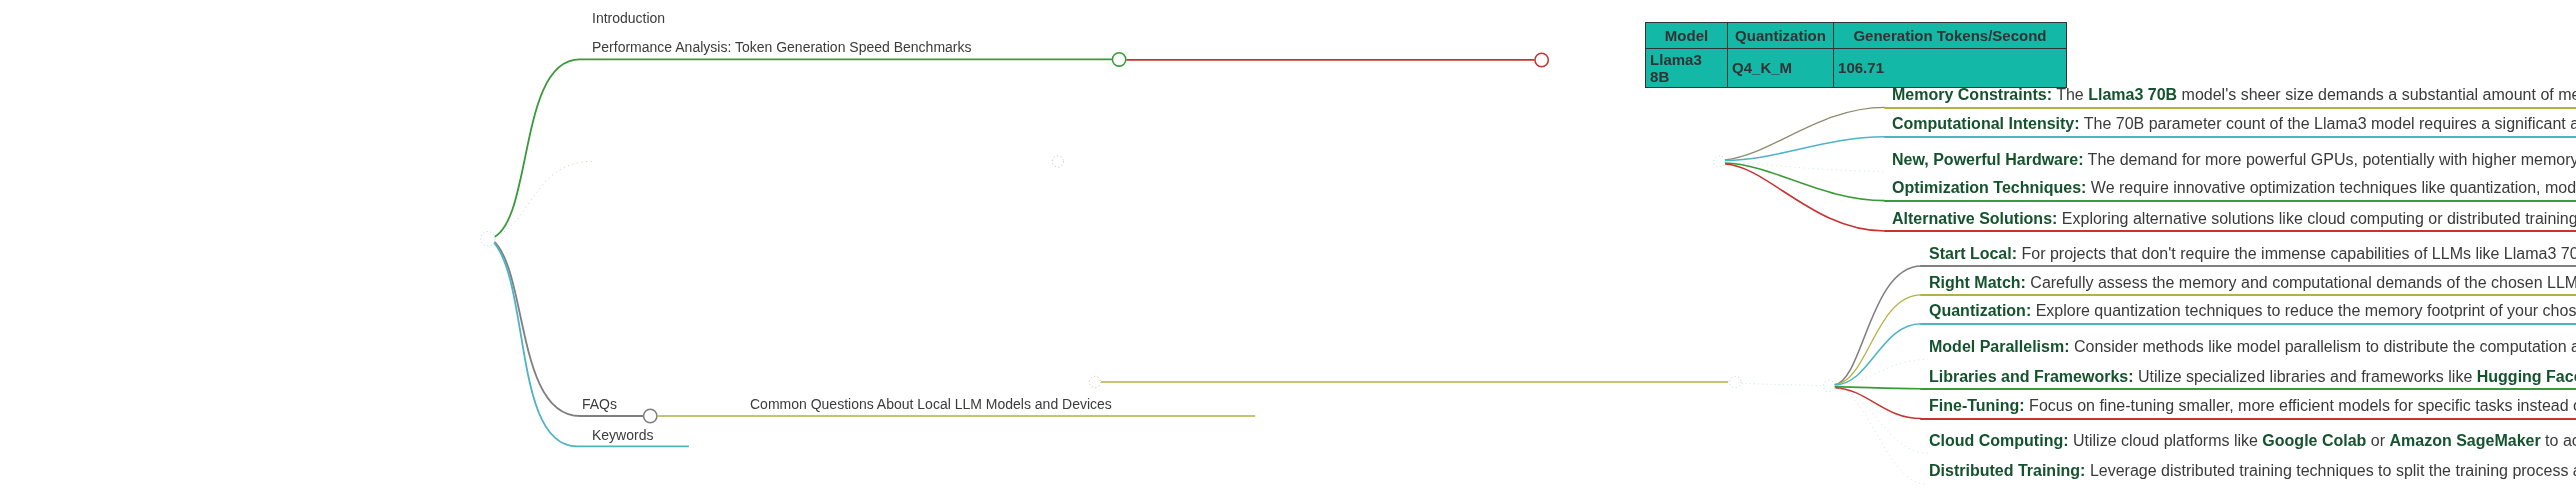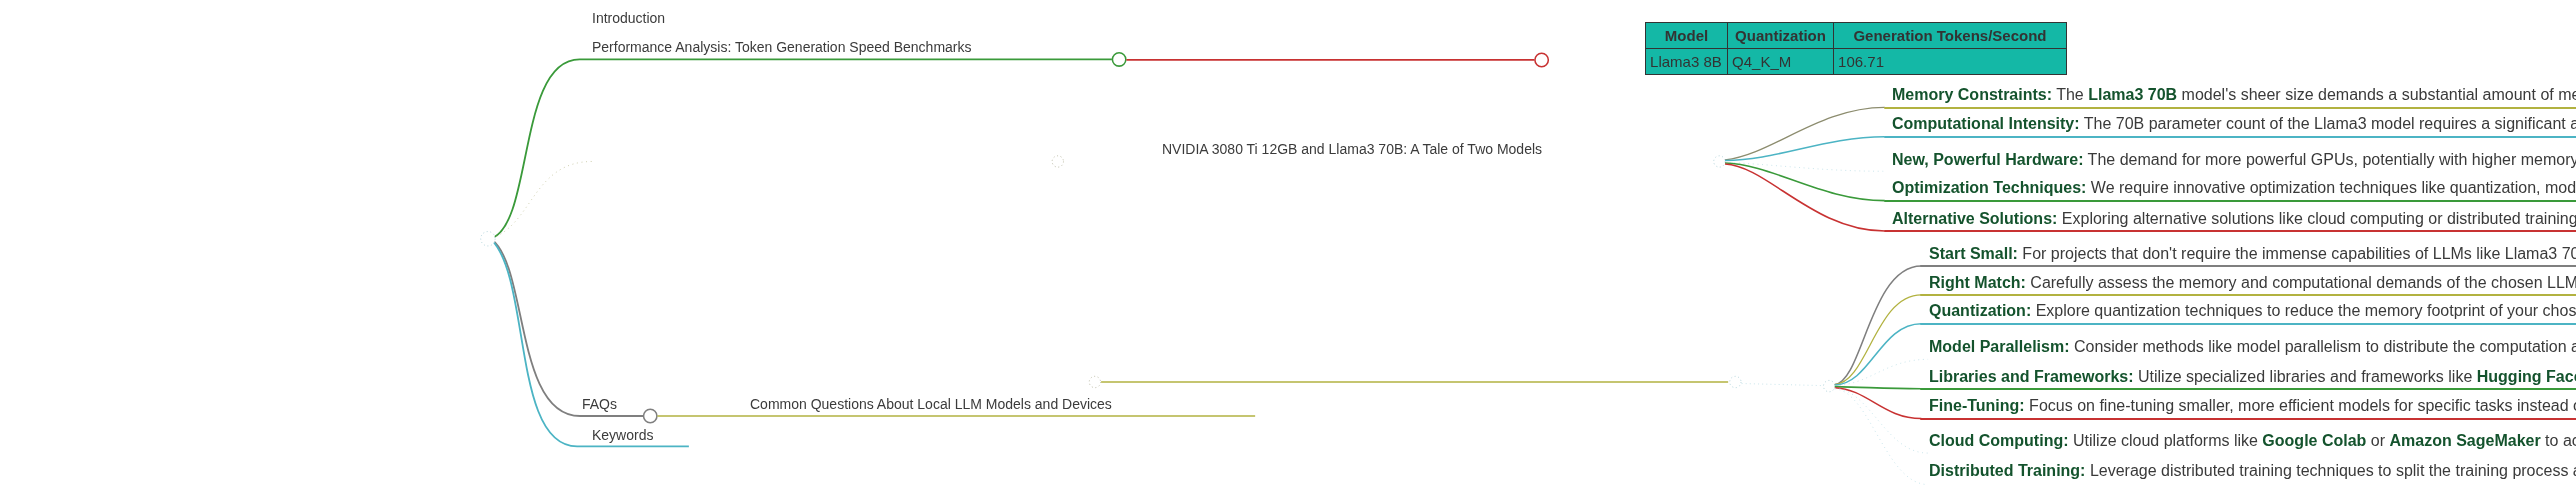--- a/index.html
+++ b/index.html
@@ -29,21 +29,21 @@
     position:absolute;left:1645px;top:22px;
     border-collapse:collapse;table-layout:fixed;
     font-size:15px;color:#333;
   }
   .mm-table th,.mm-table td{
     border:1.3px solid #333;
     padding:2.1px 4.1px;height:20.6px;box-sizing:content-box;
     background:#14b8a6;
   }
   .mm-table th{font-weight:700;text-align:center;}
-  .mm-table td{font-weight:400;text-align:left;margin-left:20px;}
+  .mm-table td{font-weight:700;text-align:left;margin-left:20px;}
   .col-model{width:82px;}
   .col-quant{width:106px;}
   .col-gen{width:233px;}
 </style>
 </head>
 <body>
 
 <div id="map">
 
   <svg id="links" width="3784" height="494" viewBox="0 0 7344 958">
@@ -85,21 +85,20 @@
     <path d="M1276,807 L2436,807" fill="none" stroke="#b2b240" stroke-width="3"></path>
 
     <path d="M955,466 C1030,545 995,866 1120,866 L1337,866" fill="none" stroke="#4cb4c4" stroke-width="3.5"></path>
 
     <circle cx="947" cy="463" r="14" fill="#ffffff" stroke="#9fc8d2" stroke-width="1.5" stroke-dasharray="2 5"></circle>
   </svg>
 
 
   <div class="node" style="left:592px;top:8.8px;">Introduction</div>
   <div class="node" style="left:592px;top:38px;">Performance Analysis: Token Generation Speed Benchmarks</div>
-  <div class="node" style="left:1162px;top:140px;">NVIDIA 3080 Ti 12GB and Llama3 70B: A Tale of Two Models</div>
   <div class="node" style="left:582px;top:395px;">FAQs</div>
   <div class="node" style="left:750px;top:395px;">Common Questions About Local LLM Models and Devices</div>
   <div class="node" style="left:592px;top:426px;">Keywords</div>
 
   <table class="mm-table">
     <colgroup>
         <col class="col-model">
         <col class="col-quant">
         <col class="col-gen">
       </colgroup>
@@ -122,21 +121,21 @@
   <div id="leafLayer">
       <div class="leaf" style="left: 1892px; top: 85px;"><b>Memory Constraints:</b><span> The </span><b>Llama3 70B</b><span> model's sheer size demands a substantial amount of memory, potentially exceeding the capabilities of the 3080 Ti 12GB.</span></div>
       <div class="uline" style="left: 1884px; top: 107px; width: 1383px; background: rgb(178, 178, 64);"></div>
       <div class="leaf" style="left: 1892px; top: 114px;"><b>Computational Intensity:</b><span> The 70B parameter count of the Llama3 model requires a significant amount of processing power. This could lead to performance bottlenecks and hinder the GPU's ability to deliver optimal results.</span></div>
       <div class="uline" style="left: 1884px; top: 136px; width: 1875px; background: rgb(76, 180, 196);"></div>
       <div class="leaf" style="left: 1892px; top: 150px;"><b>New, Powerful Hardware:</b><span> The demand for more powerful GPUs, potentially with higher memory capacity and processing power, is evident.</span></div>
       <div class="leaf" style="left: 1892px; top: 178px;"><b>Optimization Techniques:</b><span> We require innovative optimization techniques like quantization, model parallelism, or specialized deep learning libraries to overcome the limitations of existing hardware.</span></div>
       <div class="uline" style="left: 1884px; top: 200px; width: 1674px; background: rgb(58, 154, 58);"></div>
       <div class="leaf" style="left: 1892px; top: 209px;"><b>Alternative Solutions:</b><span> Exploring alternative solutions like cloud computing or distributed training might be necessary to efficiently handle the massive memory and computational demands of these large models.</span></div>
       <div class="uline" style="left: 1884px; top: 230px; width: 1796px; background: rgb(200, 50, 50);"></div>
-      <div class="leaf" style="left: 1929px; top: 244px;"><b>Start Small:</b><span> For projects that don't require the immense capabilities of LLMs like Llama3 70B, consider smaller models like </span></div>
+      <div class="leaf" style="left: 1929px; top: 244px;"><b>Start Local:</b><span> For projects that don't require the immense capabilities of LLMs like Llama3 70B, consider smaller models like </span></div>
       <div class="uline" style="left: 1920px; top: 265px; width: 1285px; background: rgb(127, 127, 127);"></div>
       <div class="leaf" style="left: 1929px; top: 273px;"><b>Right Match:</b><span> Carefully assess the memory and computational demands of the chosen LLM and ensure compatibility with your chosen device.</span></div>
       <div class="uline" style="left: 1920px; top: 294px; width: 1225px; background: rgb(178, 178, 64);"></div>
       <div class="leaf" style="left: 1929px; top: 301px;"><b>Quantization:</b><span> Explore quantization techniques to reduce the memory footprint of your chosen LLM, potentially enabling it to run on your existing hardware.</span></div>
       <div class="uline" style="left: 1920px; top: 323px; width: 1322px; background: rgb(76, 180, 196);"></div>
       <div class="leaf" style="left: 1929px; top: 337px;"><b>Model Parallelism:</b><span> Consider methods like model parallelism to distribute the computation across multiple GPUs or CPUs, allowing you to run larger models more efficiently.</span></div>
       <div class="leaf" style="left: 1929px; top: 367px;"><b>Libraries and Frameworks:</b><span> Utilize specialized libraries and frameworks like </span><b>Hugging Face Transformers</b></div>
       <div class="uline" style="left: 1920px; top: 388px; width: 1553px; background: rgb(58, 154, 58);"></div>
       <div class="leaf" style="left: 1929px; top: 396px;"><b>Fine-Tuning:</b><span> Focus on fine-tuning smaller, more efficient models for specific tasks instead of attempting to run massive LLMs on limited hardware.</span></div>
       <div class="uline" style="left: 1920px; top: 418px; width: 1255px; background: rgb(200, 50, 50);"></div>

